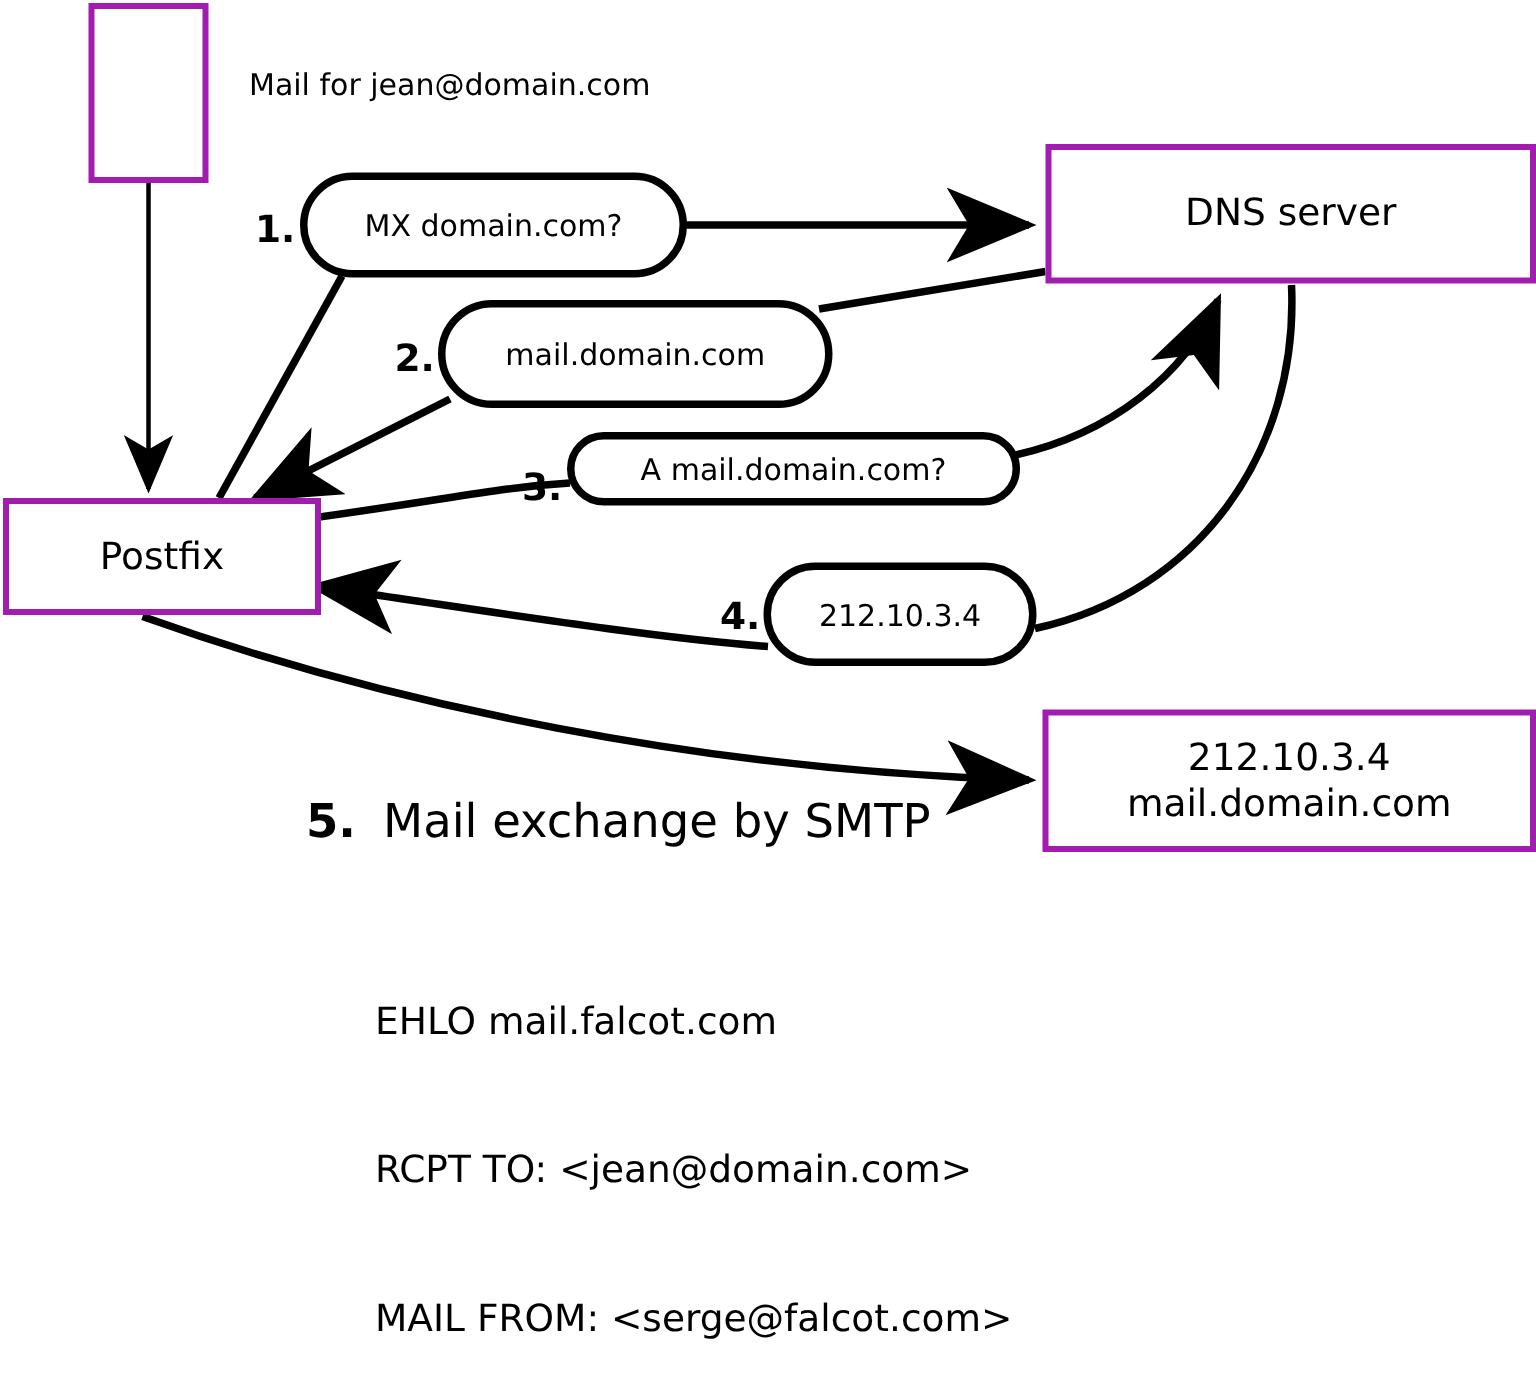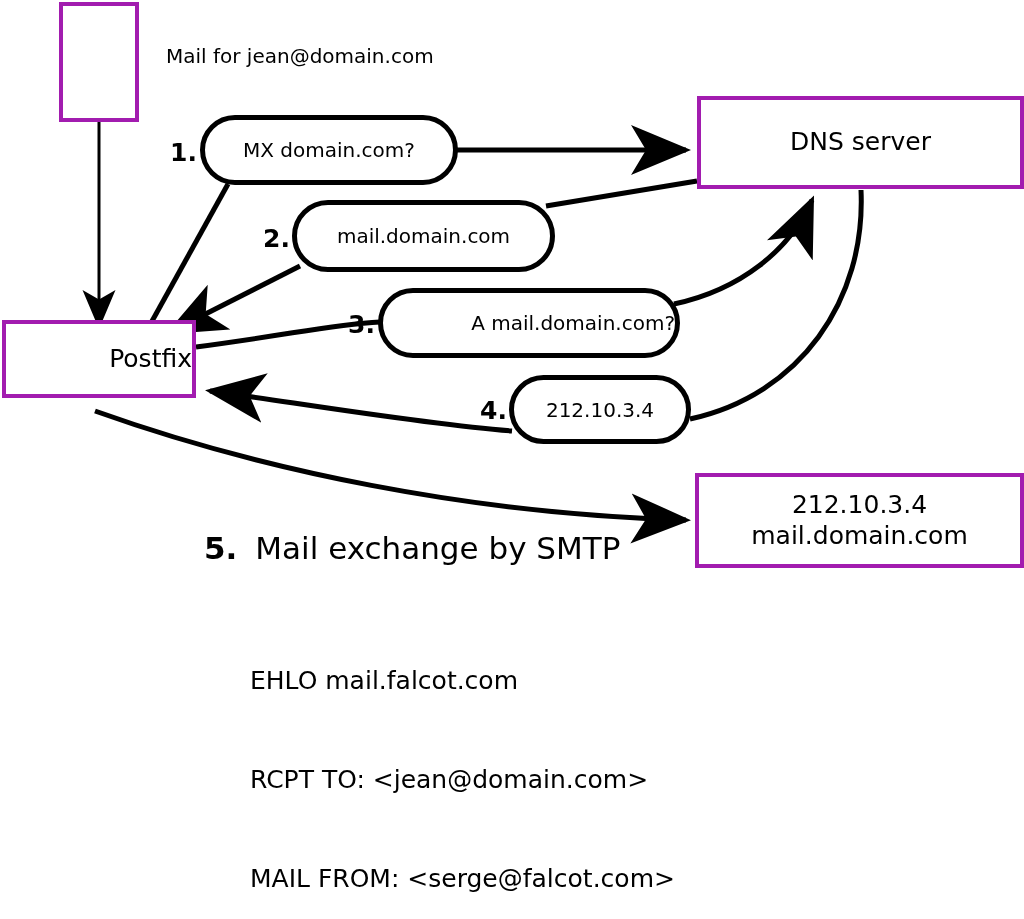--- a/index.html
+++ b/index.html
@@ -125,41 +125,41 @@
   <div class="node-box" style="left:59px; top:2px; width:80px; height:120px;">
     <span></span>
   </div>
 
   <div class="plain-text" style="left:166px; top:46px;">Mail for jean@domain.com</div>
 
   <div class="node-box" style="left:697px; top:96px; width:327px; height:93px;">
     <span>DNS server</span>
   </div>
 
-  <div class="node-box" style="left:2px; top:320px; width:194px; height:78px;justify-content:flex-end;">
+  <div class="node-box" style="left:2px; top:332px; width:212px; height:78px;">
     <span>Postfix</span>
   </div>
 
   <div class="node-box" style="left:695px; top:473px; width:329px; height:95px; flex-direction:column;">
     <span>212.10.3.4</span>
     <span>mail.domain.com</span>
   </div>
 
   <div class="step-num" style="left:170px; top:140px;">1.</div>
   <div class="bubble" style="left:200px; top:115px; width:258px; height:70px;">
     <span>MX domain.com?</span>
   </div>
 
   <div class="step-num" style="left:263px; top:226px;">2.</div>
   <div class="bubble" style="left:292px; top:200px; width:263px; height:72px;">
     <span>mail.domain.com</span>
   </div>
 
   <div class="step-num" style="left:348px; top:312px;">3.</div>
-  <div class="bubble" style="left:378px; top:288px; width:302px; height:70px;justify-content:flex-end;">
+  <div class="bubble" style="left:378px; top:288px; width:302px; height:49px;">
     <span>A mail.domain.com?</span>
   </div>
 
   <div class="step-num" style="left:480px; top:398px;">4.</div>
   <div class="bubble" style="left:509px; top:375px; width:182px; height:69px;">
     <span>212.10.3.4</span>
   </div>
 
   <div class="step5-label" style="left:204px; top:533px;">
     <span class="step5-num">5.</span><span style="display:inline-block;width:18px;"></span><span>Mail exchange by SMTP</span>

